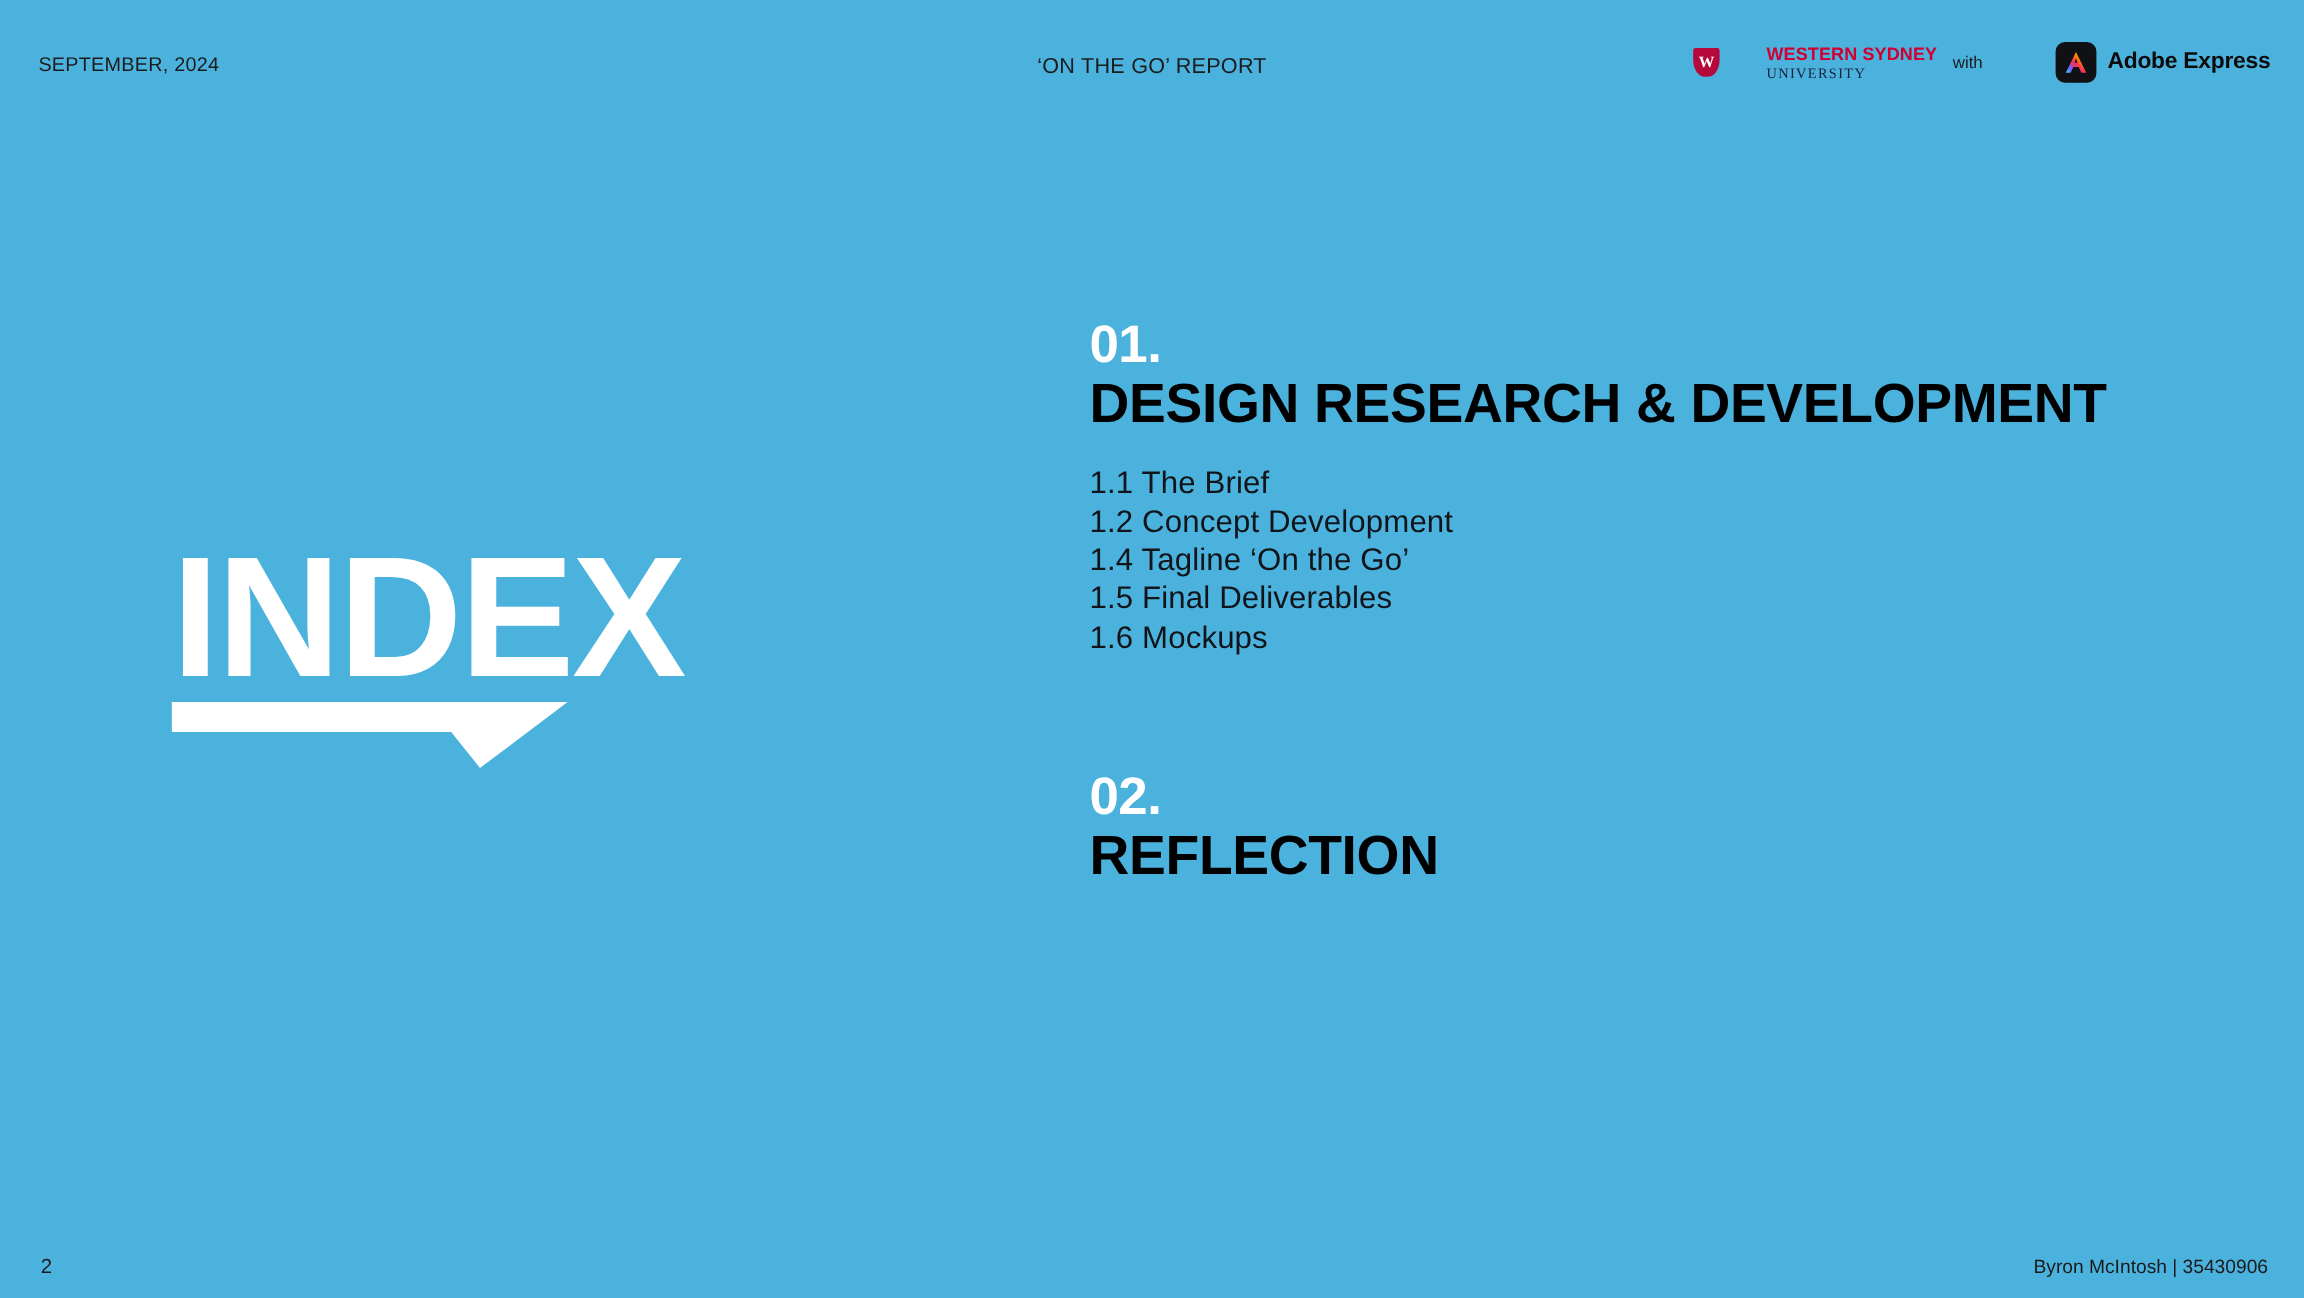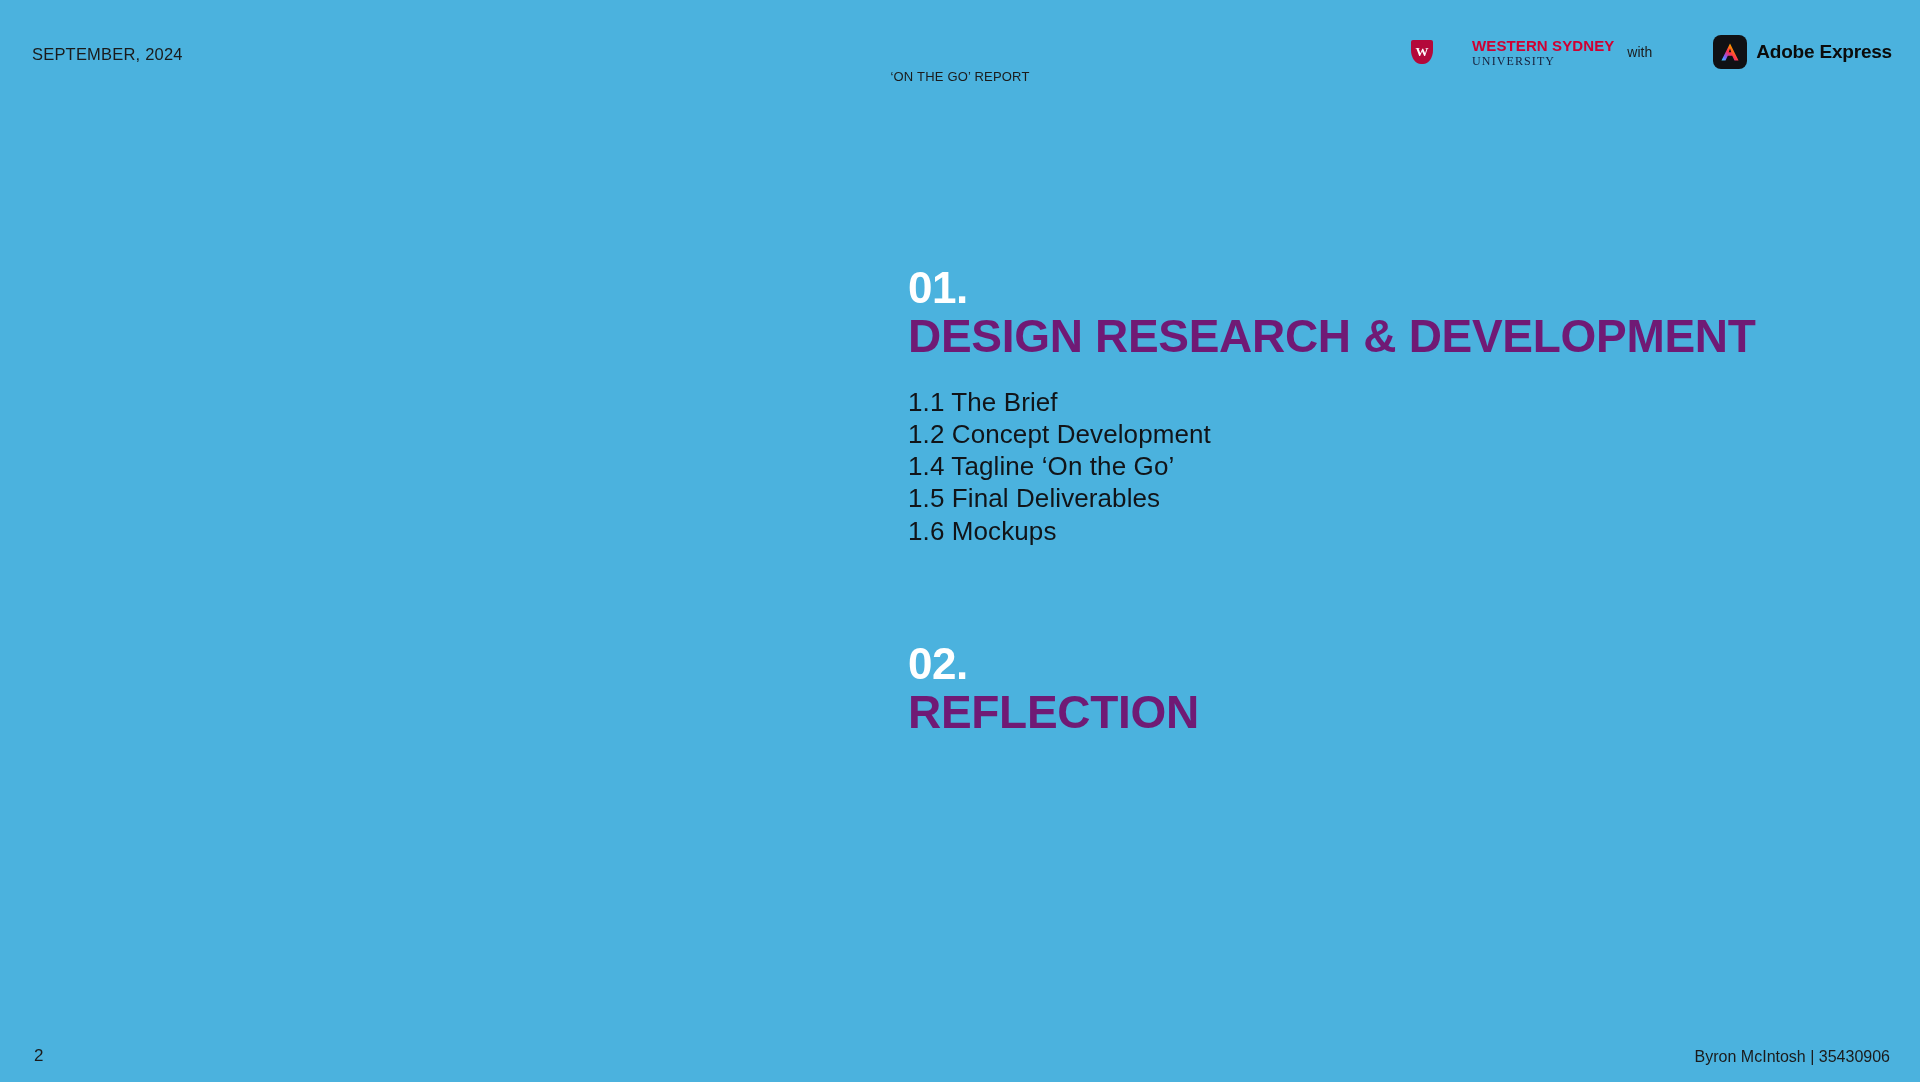--- a/index.html
+++ b/index.html
@@ -13,23 +13,22 @@
   .slide { position:relative; width:1920px; height:1082px; background:#4bb2de; }
 
   
   .hdr-date {
     position:absolute; left:32px; top:45px;
     font-size:16.5px; letter-spacing:0.2px; color:#1b1b1b;
     white-space:nowrap;
   }
   .hdr-title {
     position:absolute; left:50%; top:45px; transform:translateX(-50%);
-    font-size:13px; letter-spacing:0.2px; color:#1b1b1b;
+    font-size:18px; letter-spacing:0.2px; color:#1b1b1b;
     white-space:nowrap;
-    margin-top:24px;
   }
   .hdr-logos {
     position:absolute; right:28px; top:35px;
     display:flex; align-items:center; gap:13px;
   }
   
   .wsu { display:flex; align-items:center; gap:7px; }
   .wsu-shield {
     width:22px; height:24px; background:#b4093a;
     border-radius:2px 2px 10px 10px/2px 2px 14px 14px;
@@ -71,21 +70,21 @@
   }
   .index-arrow { position:absolute; left:0px; top:130px; width:330px; height:56px; }
 
   
   .content { position:absolute; left:908px; top:265px; width:980px; }
   .sec-num {
     font-size:44px; font-weight:bold; color:#ffffff;
     letter-spacing:-0.5px; line-height:1.05;
   }
   .sec-title {
-    font-size:46px; font-weight:bold; color:#701a75;
+    font-size:46px; font-weight:bold; color:#000000;
     letter-spacing:-0.3px; line-height:1.12; white-space:nowrap;
   }
   .sub-list { margin-top:23px; }
   .sub-item {
     font-size:26px; color:#111418; line-height:1.24;
     letter-spacing:0.1px; white-space:nowrap;
   }
   .section-two { margin-top:94px; }
 
   
@@ -134,20 +133,26 @@
             </linearGradient>
           </defs>
           <path d="M12 2.6 L21.3 21.4 L16.9 21.4 L14.4 16.1 L9.6 16.1 L7.1 21.4 L2.7 21.4 Z M12 8.3 L10.6 12.4 L13.4 12.4 Z" fill="url(#axg)"></path>
         </svg>
       </div>
       <div class="adbe-name">Adobe Express</div>
     </div>
 
   </div>
 
+  <div class="index-block">
+    <div class="index-word">INDEX</div>
+    <svg class="index-arrow" viewBox="0 0 330 56">
+      <path d="M0,0 H330 L257,55 L233,25 H0 Z" fill="#ffffff"></path>
+    </svg>
+  </div>
 
   <div class="content">
 
     <div class="section-one">
       <div class="sec-num">01.</div>
       <div class="sec-title">DESIGN RESEARCH &amp; DEVELOPMENT</div>
       <div class="sub-list">
         <div class="sub-item">1.1 The Brief</div>
         <div class="sub-item">1.2 Concept Development</div>
         <div class="sub-item">1.4 Tagline ‘On the Go’</div>

